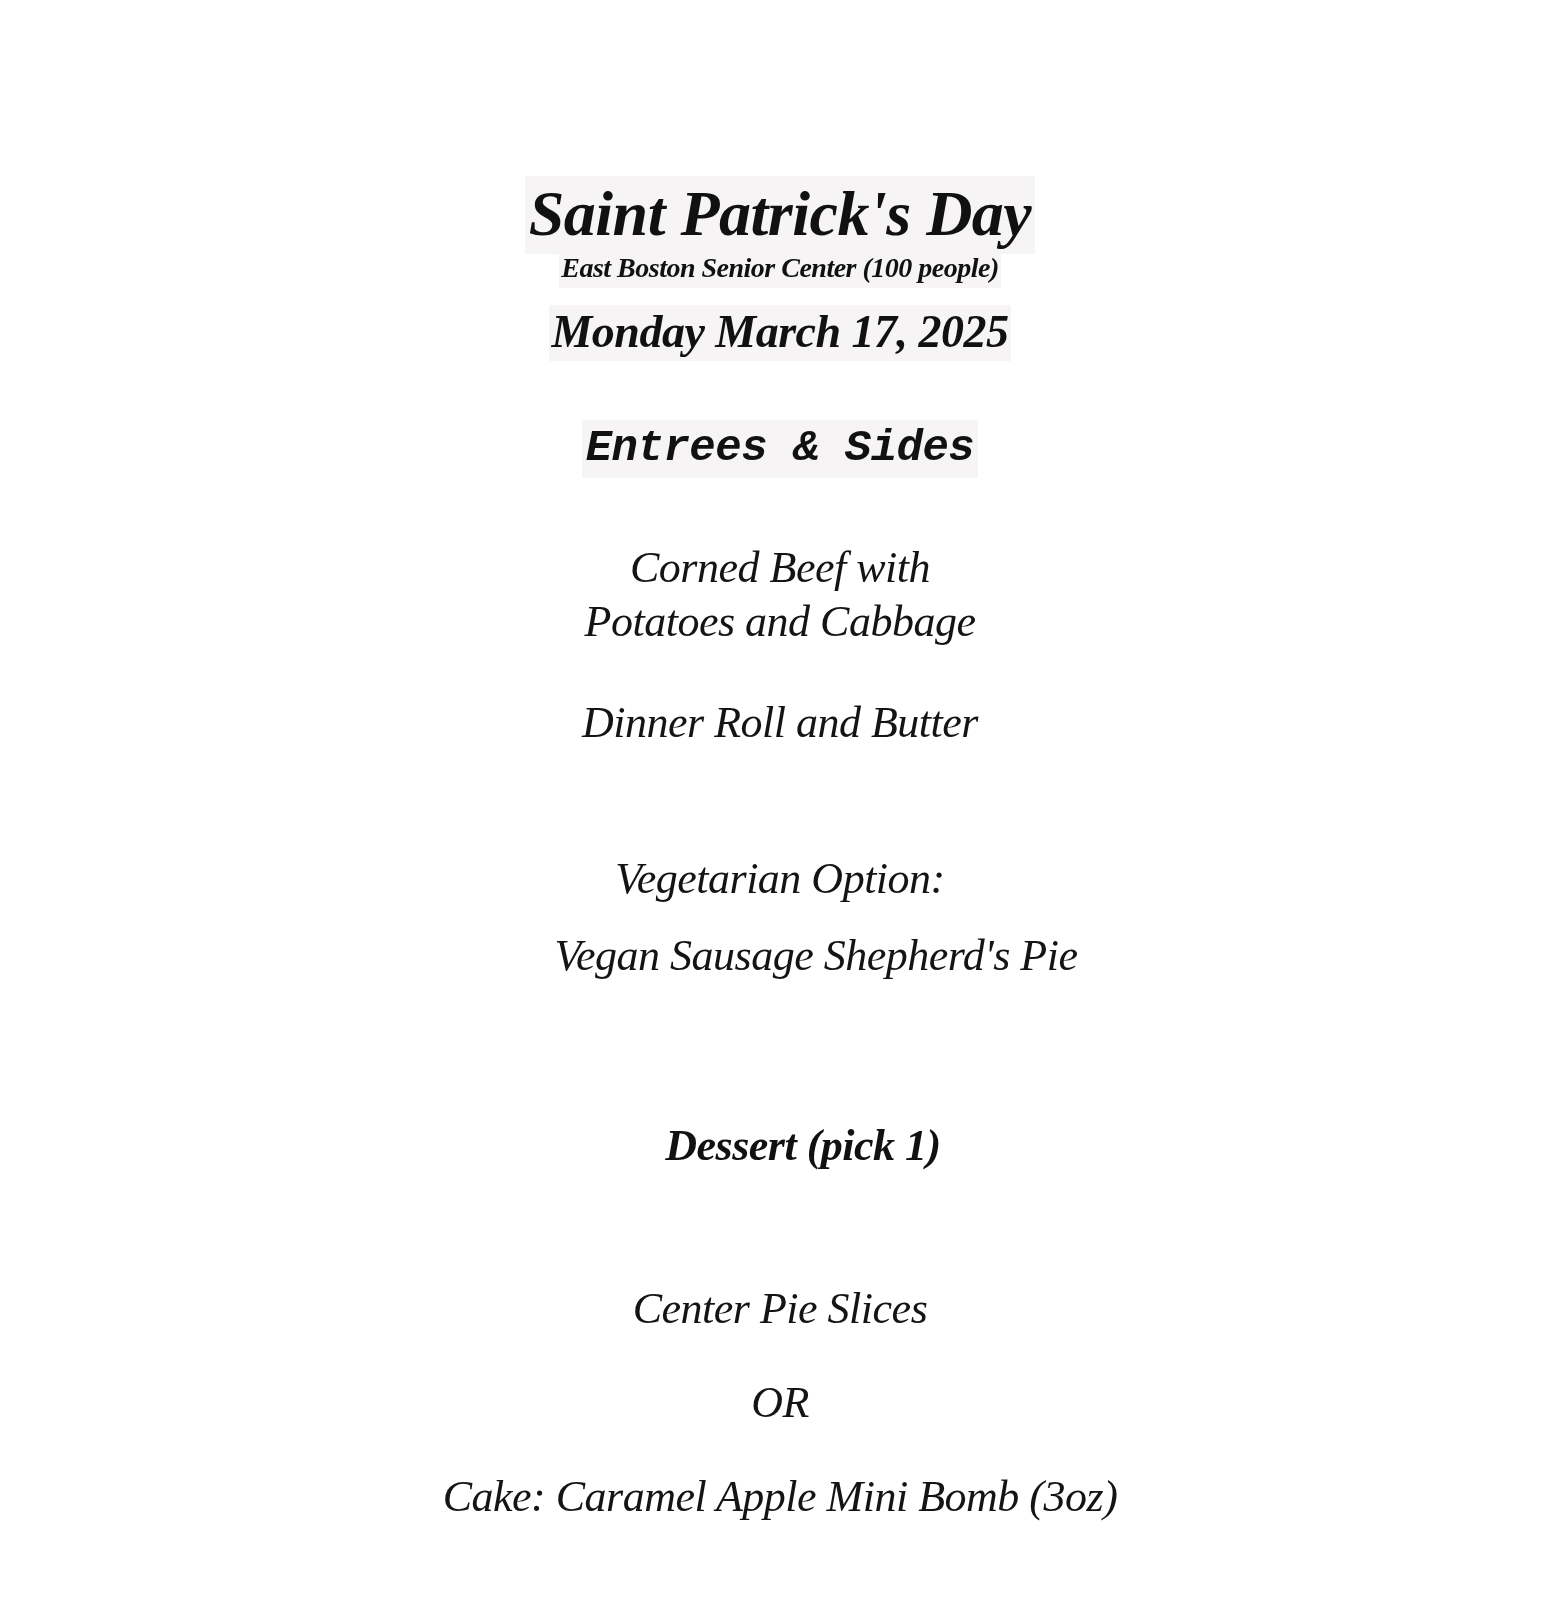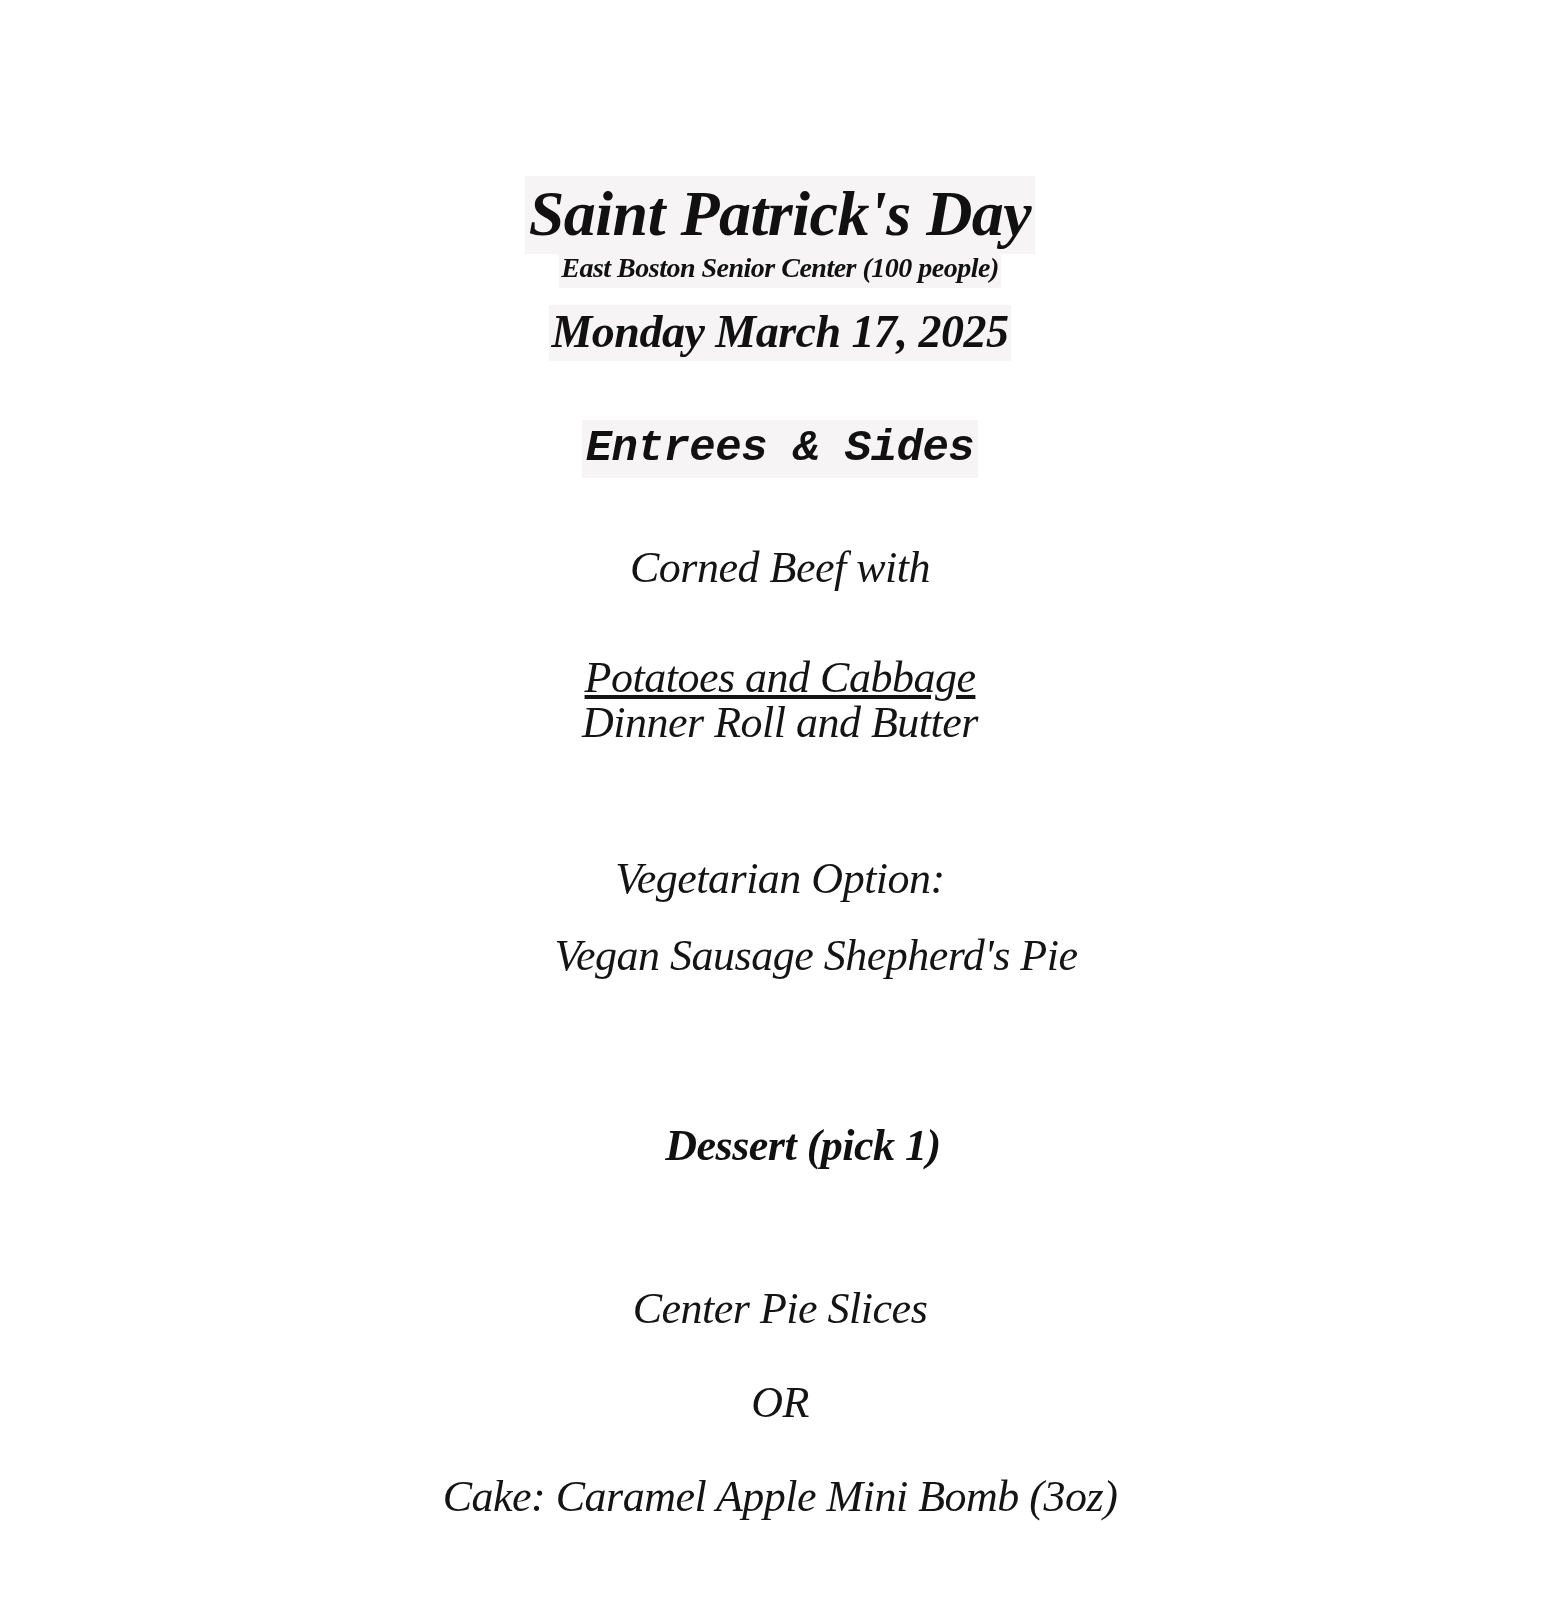--- a/index.html
+++ b/index.html
@@ -68,21 +68,21 @@
 
   <div class="line date">
     <span class="hl">Monday March 17, 2025</span>
   </div>
 
   <div class="line section sec-entrees">
     <span class="hl">Entrees &amp; Sides</span>
   </div>
 
   <div class="line item" style="top:546px;">Corned Beef with</div>
-  <div class="line item" style="top:656px;text-decoration:underline;">Potatoes and Cabbage</div>
+  <div class="line item" style="top:600px;">Potatoes and Cabbage</div>
   <div class="line item" style="top:701px;">Dinner Roll and Butter</div>
 
   <div class="line item" style="top:857px;">Vegetarian Option:</div>
   <div class="line item" style="top:934px;margin-left:36px;">Vegan Sausage Shepherd's Pie</div>
 
   <div class="line section sec-dessert">
     <span class="plain-bold">Dessert (pick 1)</span>
   </div>
 
   <div class="line item" style="top:1287px;">Center Pie Slices</div>

